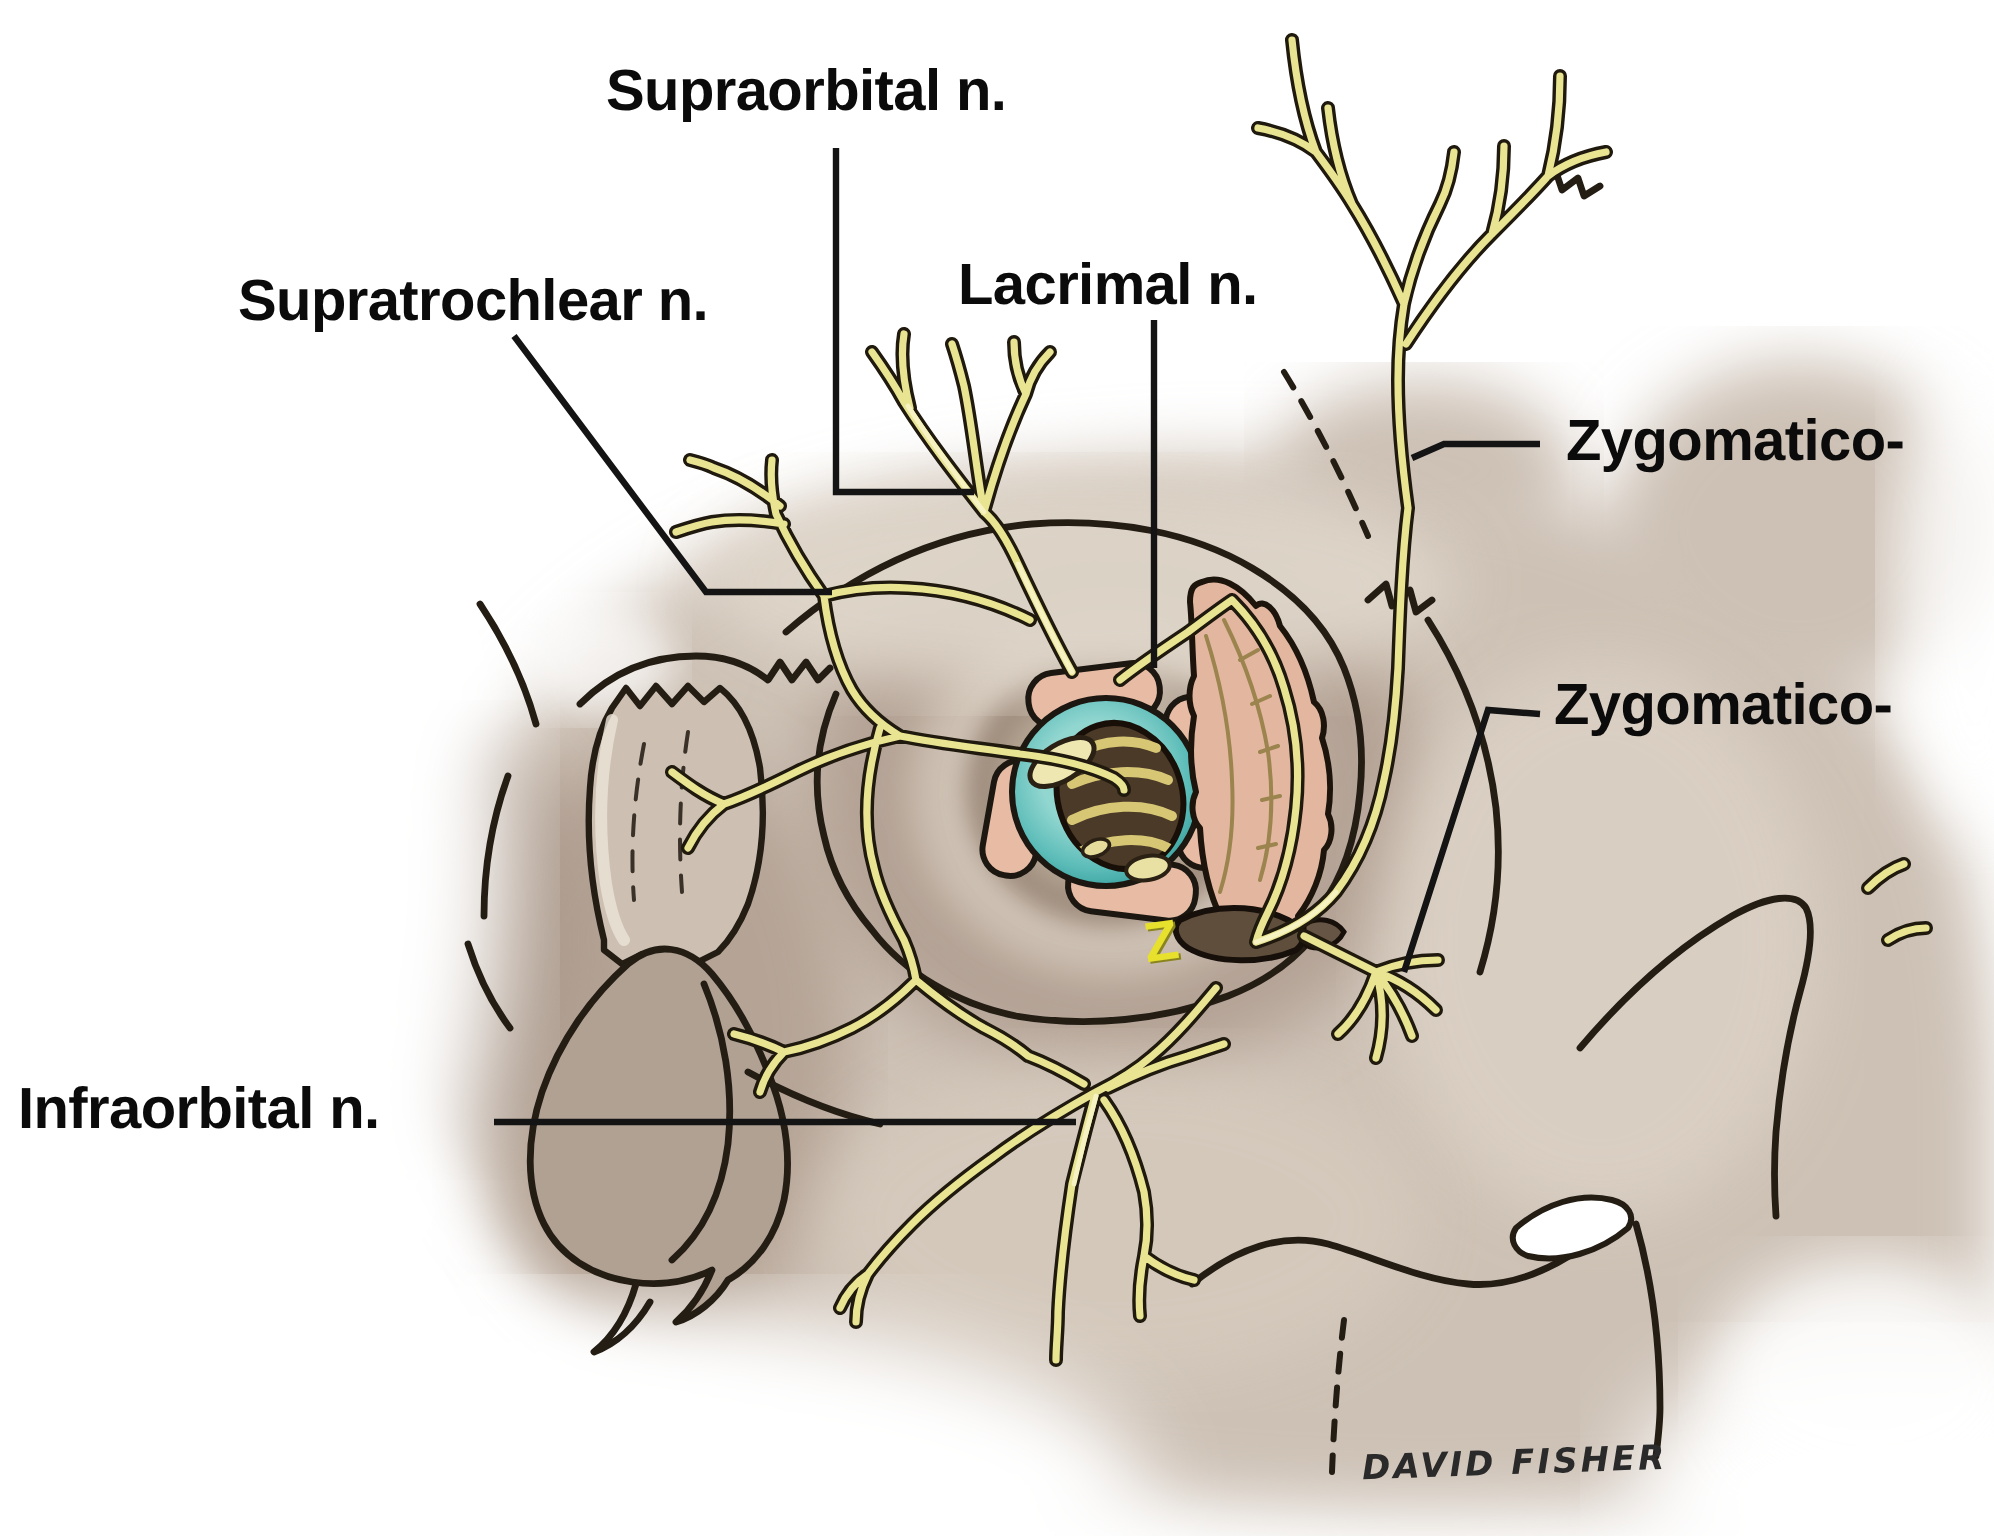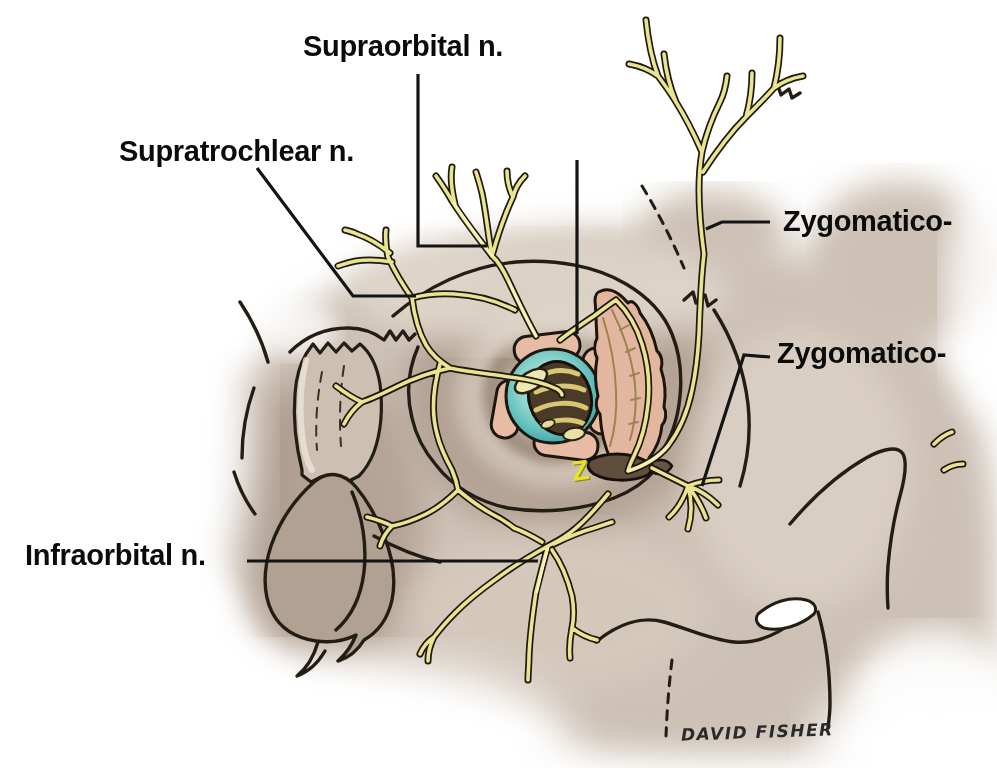--- a/index.html
+++ b/index.html
@@ -220,27 +220,28 @@
 
   <g>
     <use href="#leaderLines" class="ld"></use>
   </g>
 </svg>
 
   <div class="lbl" style="left:303px;top:27px;">Supraorbital n.</div>
 
   <div class="lbl" style="left:119px;top:132px;">Supratrochlear n.</div>
 
+  <div class="lbl" style="left:479px;top:124px;">Lacrimal n.</div>
 
   <div class="lbl" style="left:783px;top:202px;">
     <span class="ln">Zygomatico-</span>
   </div>
 
   <div class="lbl" style="left:777px;top:334px;">
     <span class="ln">Zygomatico-</span>
   </div>
 
-  <div class="lbl" style="left:25px;top:536px;">Infraorbital n.</div>
+  <div class="lbl" style="left:9px;top:536px;">Infraorbital n.</div>
 
   <div id="z-marker" style="left:572px;top:455px;">Z</div>
 
   <div id="signature" style="left:681px;top:722px;">DAVID FISHER</div>
 </div>
 
 </body></html>

